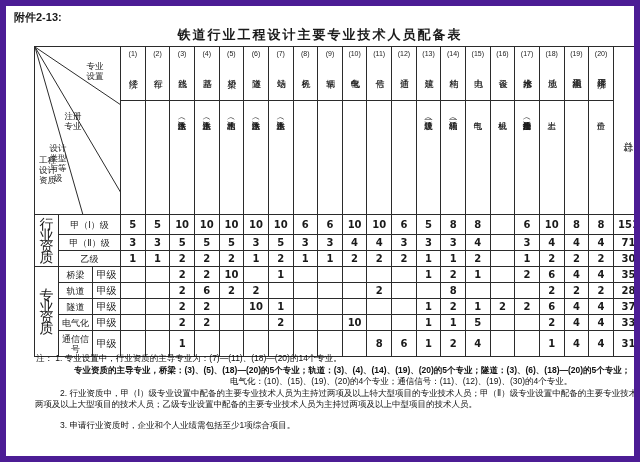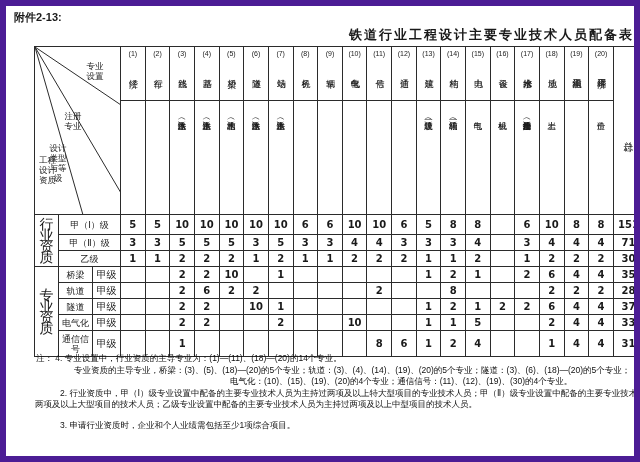--- a/index.html
+++ b/index.html
@@ -2,21 +2,21 @@
 <html><head>
 <meta charset="utf-8">
 <style>
   html,body{margin:0;padding:0;background:#e8e8e6;}
   .page{
     position:relative;width:640px;height:462px;background:#ffffff;
     font-family:"Liberation Sans","DejaVu Sans",sans-serif;color:#1a1a1a;
     border:6px solid #4c1d95;box-sizing:border-box;overflow:hidden;
   }
   .attach{position:absolute;left:8px;top:4px;font-size:11px;font-weight:700;}
-  .title{position:absolute;left:0;top:20px;width:100%;text-align:right;
+  .title{position:absolute;left:0;top:20px;width:100%;text-align:center;
          font-size:13px;font-weight:700;letter-spacing:2px;}
   .tblwrap{position:absolute;left:28px;top:40px;}
   table{border-collapse:collapse;table-layout:fixed;width:610px;}
   th,td{border:1px solid #2b2b2b;padding:0;text-align:center;vertical-align:middle;
         font-weight:400;overflow:hidden;}
   thead tr.hr1{height:54px;}
   thead tr.hr2{height:114px;}
   tbody tr{height:16px;}
   tbody tr.first{height:20px;}
   tbody tr.last{height:26px;}
@@ -36,21 +36,21 @@
   .reg-h .vtxt{padding-top:3px;}
   .total-h .vtxt{font-size:9.5px;letter-spacing:1px;}
   .grp{font-size:14px;line-height:11px;}
   .rname{font-size:9px;line-height:10px;text-align:center;}
   .rgrade{font-size:10px;}
   .val{font-size:10px;font-weight:700;font-family:"DejaVu Sans","Liberation Sans",sans-serif;}
   .notes{position:absolute;left:28px;top:347px;width:604px;font-size:8.5px;
          line-height:11.5px;color:#111;}
   .notes div{white-space:nowrap;overflow:hidden;}
   .n0{padding-left:2px;}
-  .n1{padding-left:40px;}
+  .n1{padding-left:40px;font-weight:bold;}
   .n2{padding-left:196px;}
   .n3{padding-left:26px;}
   .n4{padding-left:1px;}
   .n5{padding-left:26px;margin-top:9px;}
   .pagenum{position:absolute;left:0;top:435px;width:100%;text-align:right;
            font-size:10px;color:#333;padding-left:12px;}
 </style>
 </head>
 <body>
 
@@ -326,21 +326,21 @@
             <td class="val">1</td>
             <td class="val">4</td>
             <td class="val">4</td>
             <td class="val">31</td>
           </tr>
         </tbody>
     </table>
   </div>
 
   <div class="notes">
-    <div class="n0">注：  4. 专业设置中，行业资质的主导专业为：(1)—(11)、(18)—(20)的14个专业。</div>
+    <div class="n0">注：  1. 专业设置中，行业资质的主导专业为：(7)—(11)、(18)—(20)的14个专业。</div>
     <div class="n1">专业资质的主导专业，桥梁：(3)、(5)、(18)—(20)的5个专业；轨道：(3)、(4)、(14)、(19)、(20)的5个专业；隧道：(3)、(6)、(18)—(20)的5个专业；</div>
     <div class="n2">电气化：(10)、(15)、(19)、(20)的4个专业；通信信号：(11)、(12)、(19)、(30)的4个专业。</div>
     <div class="n3">2. 行业资质中，甲（Ⅰ）级专业设置中配备的主要专业技术人员为主持过两项及以上特大型项目的专业技术人员；甲（Ⅱ）级专业设置中配备的主要专业技术人员为主持过</div>
     <div class="n4">两项及以上大型项目的技术人员；乙级专业设置中配备的主要专业技术人员为主持过两项及以上中型项目的技术人员。</div>
     <div class="n5">3. 申请行业资质时，企业和个人业绩需包括至少1项综合项目。</div>
   </div>
 
   <div class="pagenum">70</div>
 </div>
 

